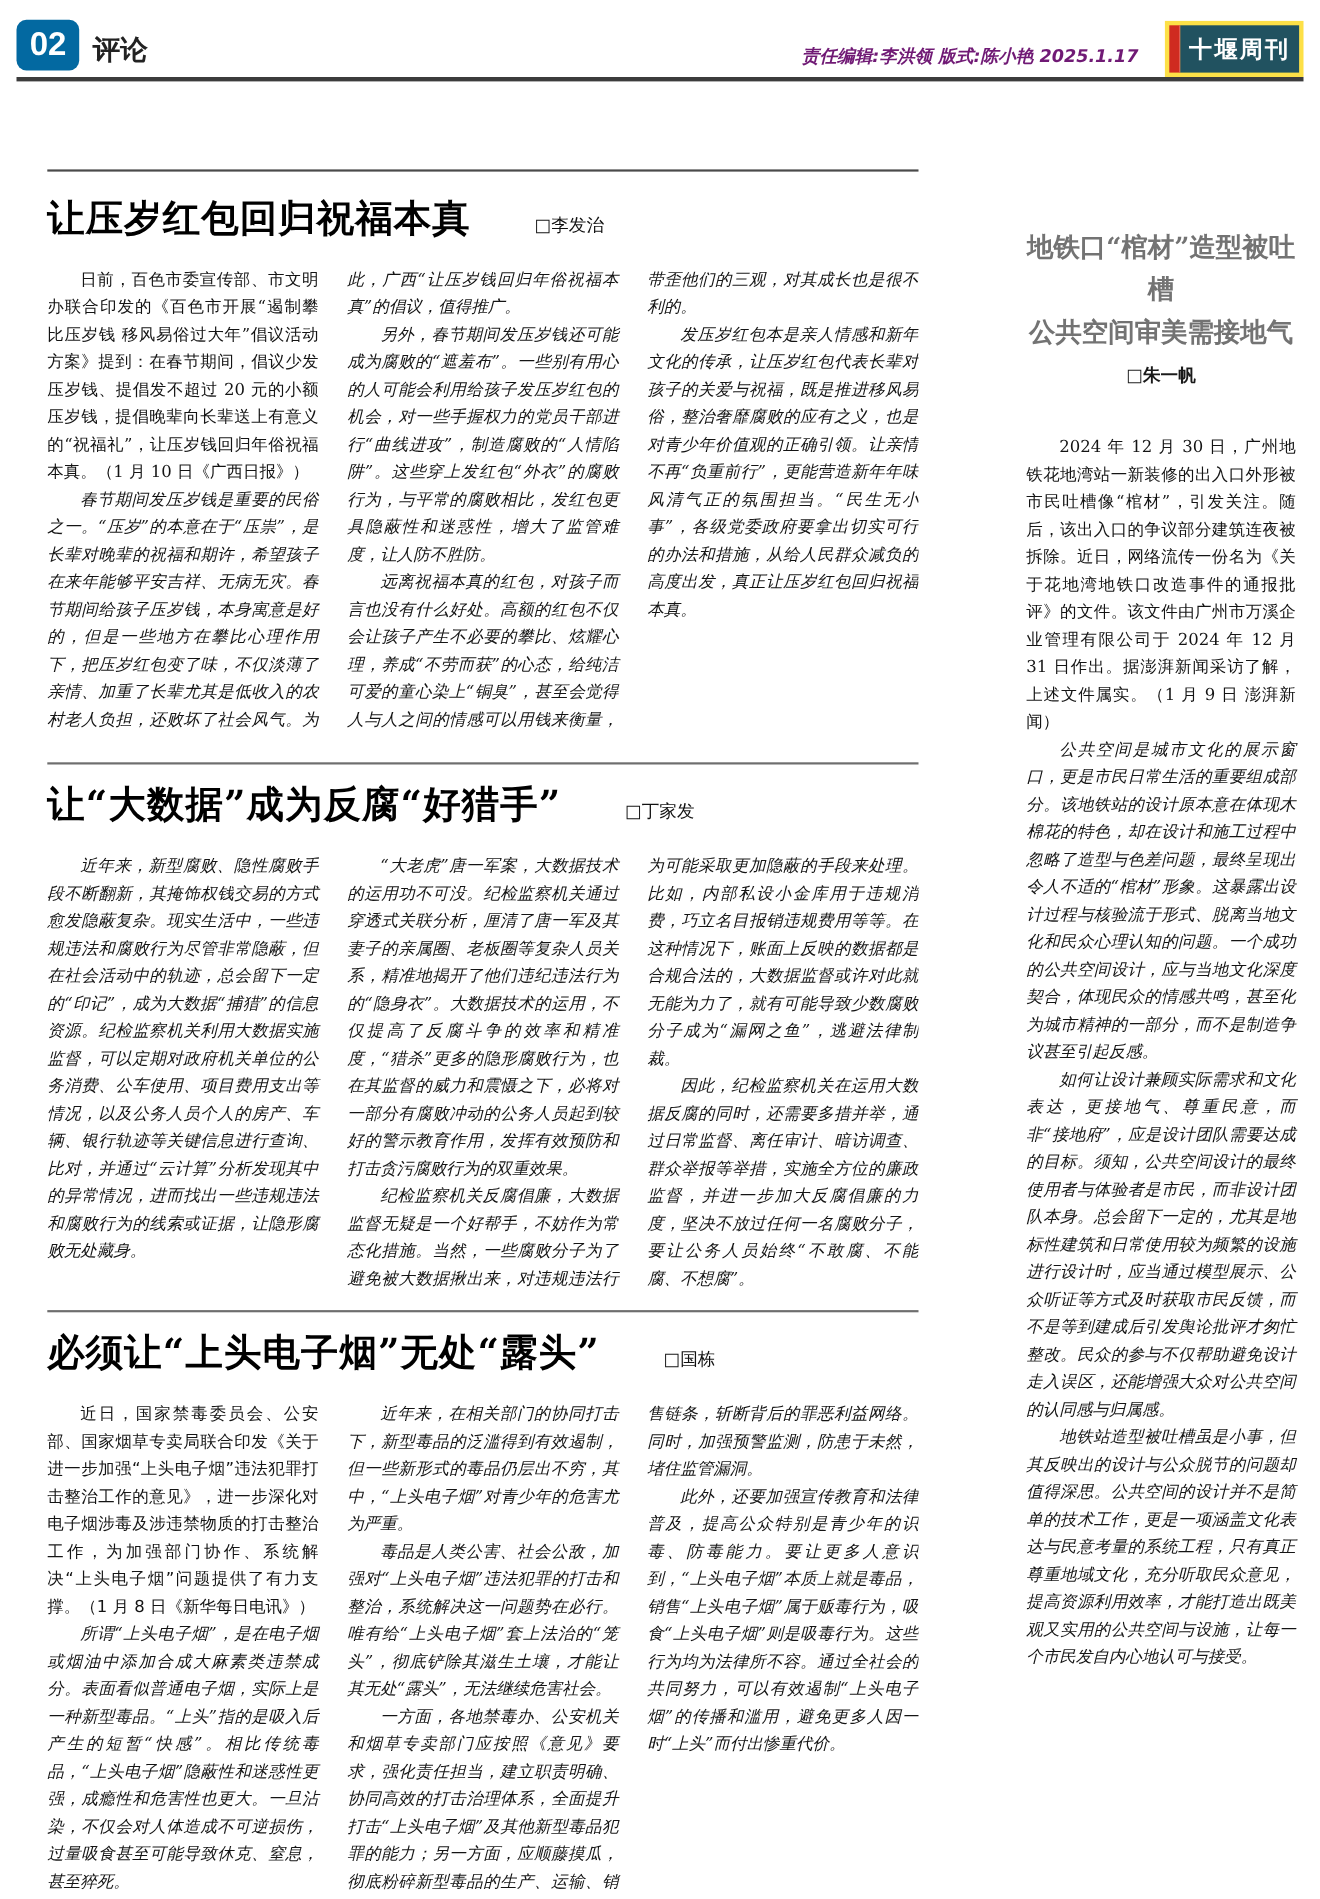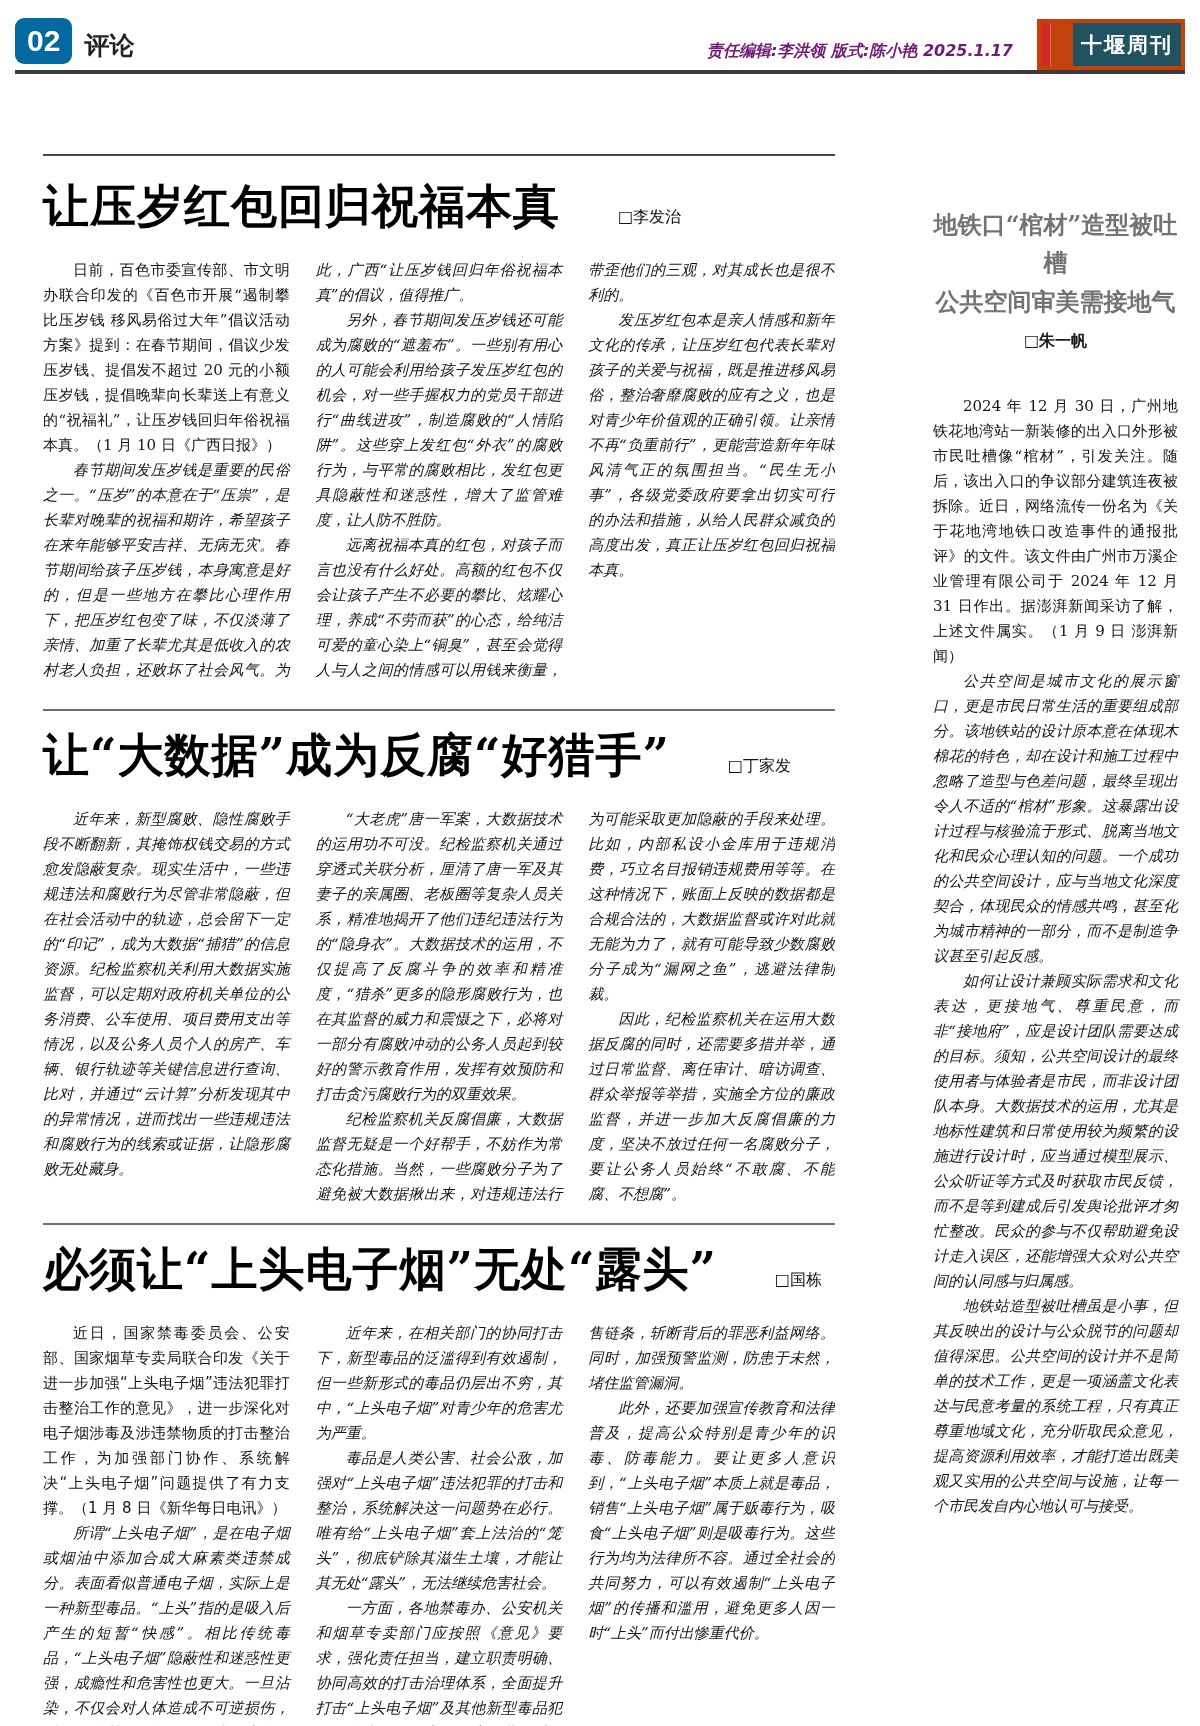--- a/index.html
+++ b/index.html
@@ -9,35 +9,35 @@
 
   
   .hdr{display:flex;align-items:flex-end;padding-top:12px;height:52px;position:relative;}
   .pagenum{background:#0369a1;color:#fff;font-size:30px;font-weight:bold;
            padding:8px 12px;border-radius:9px;line-height:1;
            font-family:"Liberation Sans",sans-serif;}
   .secname{font-size:25px;font-weight:bold;margin:0 0 2px 12px;color:#222;
            font-family:"DejaVu Sans",sans-serif;}
   .edline{margin-left:auto;margin-right:24px;margin-bottom:2px;
           font-size:16px;font-weight:bold;font-style:italic;color:#701a75;}
-  .masthead{background:#c2410c;padding:4px;display:flex;margin-bottom:-6px;gap:22px;}
+  .masthead{background:#fde047;padding:4px;display:flex;margin-bottom:-6px;}
   .mast-strip{width:9px;background:#cf2b20;border-right:1px solid #e4685c;}
   .mast-inner{background:#215260;color:#fff;font-size:21px;font-weight:bold;
               font-family:"DejaVu Serif",serif;padding:11px 8px;line-height:1;
               letter-spacing:2px;white-space:nowrap;}
   .hdr-rule{height:4px;background:#3c3c3c;margin-top:6px;}
 
   
   .main{display:flex;margin-top:80px;}
   .left-block{width:792px;margin-left:28px;border-top:2px solid #4a4a4a;padding-top:12px;}
   .right-block{width:245px;margin-left:98px;margin-top:52px;}
 
   
   .art-head{display:flex;align-items:baseline;margin-top:8px;}
-  .art-title{font-family:"DejaVu Serif",serif;font-size:46px;font-weight:bold;
+  .art-title{font-family:"DejaVu Serif",serif;font-size:34px;font-weight:bold;
              margin:0;letter-spacing:1px;color:#000;}
   .byline{font-size:16px;font-weight:normal;margin-left:58px;color:#111;}
   .art-body{margin-top:20px;column-gap:26px;column-fill:auto;
             text-align:justify;overflow:hidden;}
   .cols3{column-count:3;}
   .art-body p{margin:0;text-indent:2em;font-size:15px;line-height:25px;color:#141414;}
   p.song{font-family:"DejaVu Serif",serif;}
   p.hei{font-family:"DejaVu Sans",sans-serif;}
   p.kai{font-family:"DejaVu Serif",serif;font-style:italic;}
   .body-a1{height:435px;}
@@ -122,19 +122,19 @@
 
     <aside class="right-block">
       <h2 class="side-title">
         <span>地铁口“棺材”造型被吐槽</span><br>
         <span>公共空间审美需接地气</span>
       </h2>
       <div class="side-byline">□朱一帆</div>
       <div class="side-body">
         <p class="song">2024 年 12 月 30 日，广州地铁花地湾站一新装修的出入口外形被市民吐槽像“棺材”，引发关注。随后，该出入口的争议部分建筑连夜被拆除。近日，网络流传一份名为《关于花地湾地铁口改造事件的通报批评》的文件。该文件由广州市万溪企业管理有限公司于 2024 年 12 月 31 日作出。据澎湃新闻采访了解，上述文件属实。（1 月 9 日 澎湃新闻）</p>
         <p class="kai">公共空间是城市文化的展示窗口，更是市民日常生活的重要组成部分。该地铁站的设计原本意在体现木棉花的特色，却在设计和施工过程中忽略了造型与色差问题，最终呈现出令人不适的“棺材”形象。这暴露出设计过程与核验流于形式、脱离当地文化和民众心理认知的问题。一个成功的公共空间设计，应与当地文化深度契合，体现民众的情感共鸣，甚至化为城市精神的一部分，而不是制造争议甚至引起反感。</p>
-        <p class="kai">如何让设计兼顾实际需求和文化表达，更接地气、尊重民意，而非“接地府”，应是设计团队需要达成的目标。须知，公共空间设计的最终使用者与体验者是市民，而非设计团队本身。大数据技术的运用，尤其是地标性建筑和日常使用较为频繁的设施进行设计时，应当通过模型展示、公众听证等方式及时获取市民反馈，而不是等到建成后引发舆论批评才匆忙整改。民众的参与不仅帮助避免设计走入误区，还能增强大众对公共空间的认同感与归属感。</p>
+        <p class="kai">如何让设计兼顾实际需求和文化表达，更接地气、尊重民意，而非“接地府”，应是设计团队需要达成的目标。须知，公共空间设计的最终使用者与体验者是市民，而非设计团队本身。总会留下一定的，尤其是地标性建筑和日常使用较为频繁的设施进行设计时，应当通过模型展示、公众听证等方式及时获取市民反馈，而不是等到建成后引发舆论批评才匆忙整改。民众的参与不仅帮助避免设计走入误区，还能增强大众对公共空间的认同感与归属感。</p>
         <p class="kai">地铁站造型被吐槽虽是小事，但其反映出的设计与公众脱节的问题却值得深思。公共空间的设计并不是简单的技术工作，更是一项涵盖文化表达与民意考量的系统工程，只有真正尊重地域文化，充分听取民众意见，提高资源利用效率，才能打造出既美观又实用的公共空间与设施，让每一个市民发自内心地认可与接受。</p>
       </div>
     </aside>
 
   </div>
 </div>
 
 </body></html>

